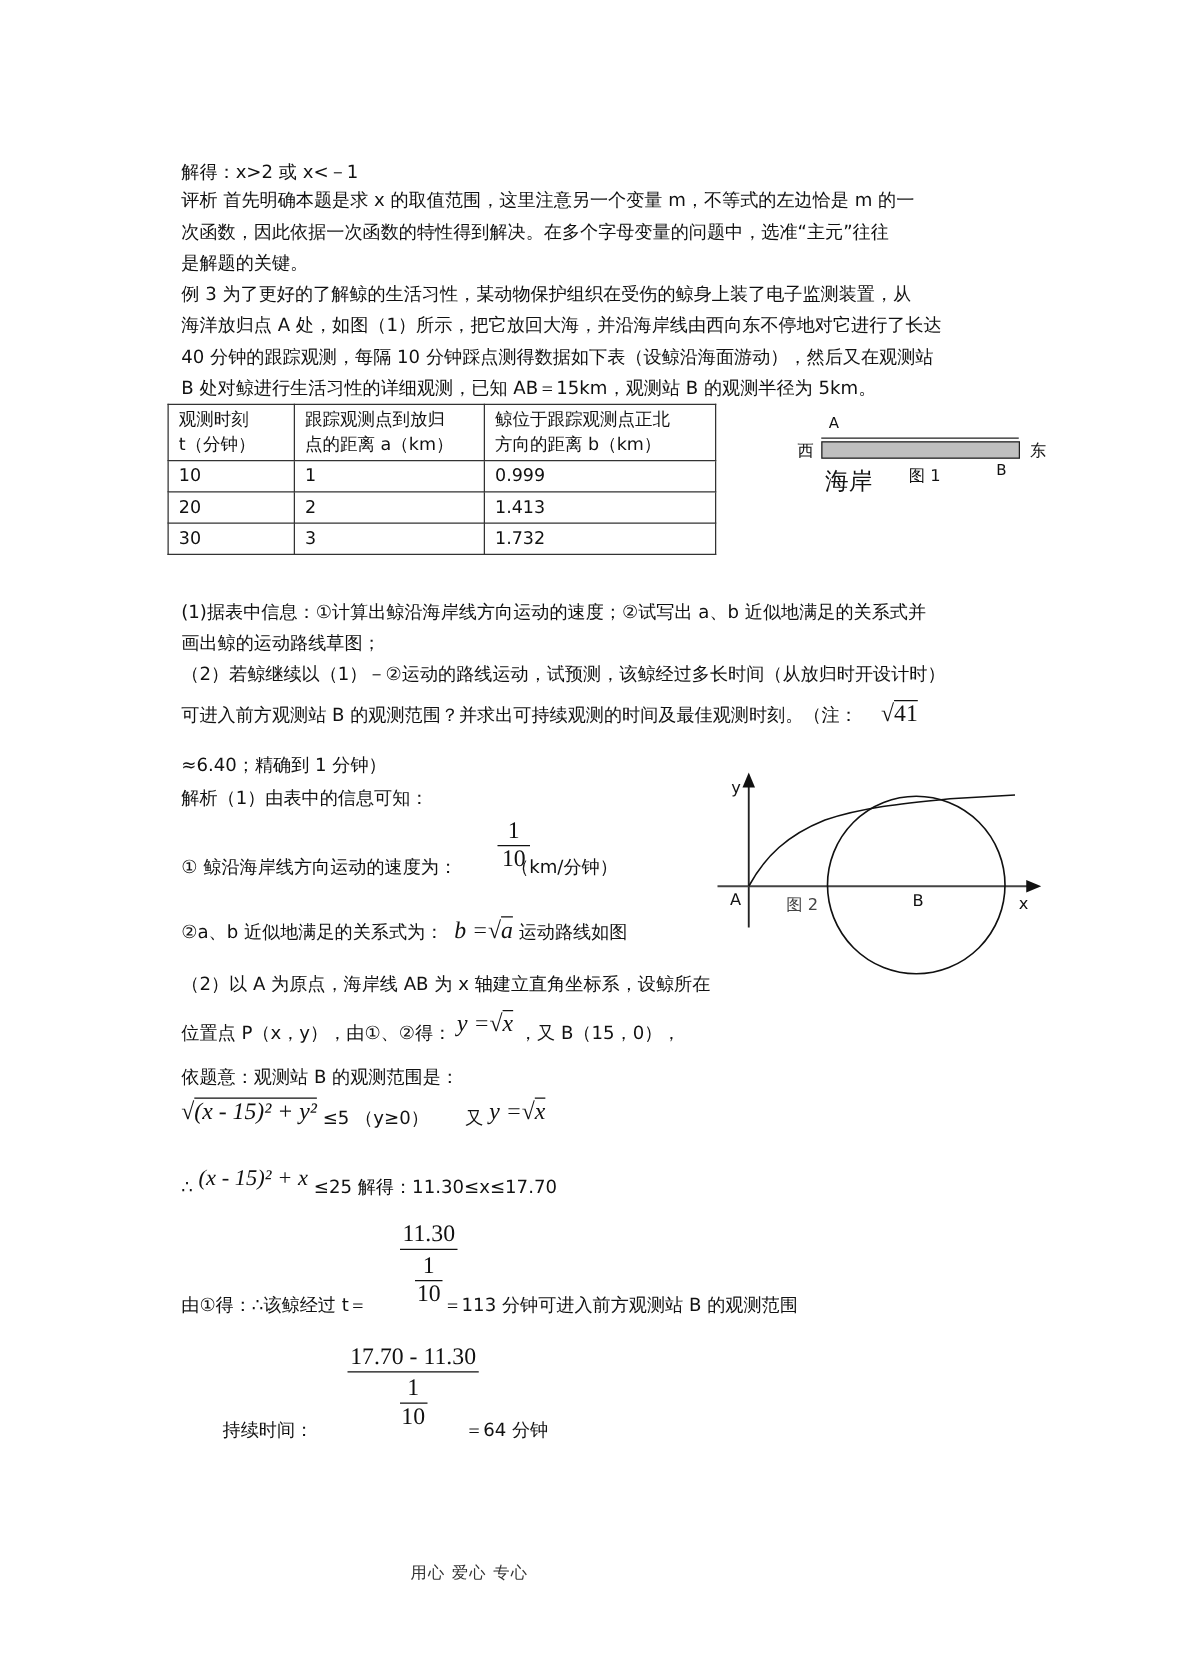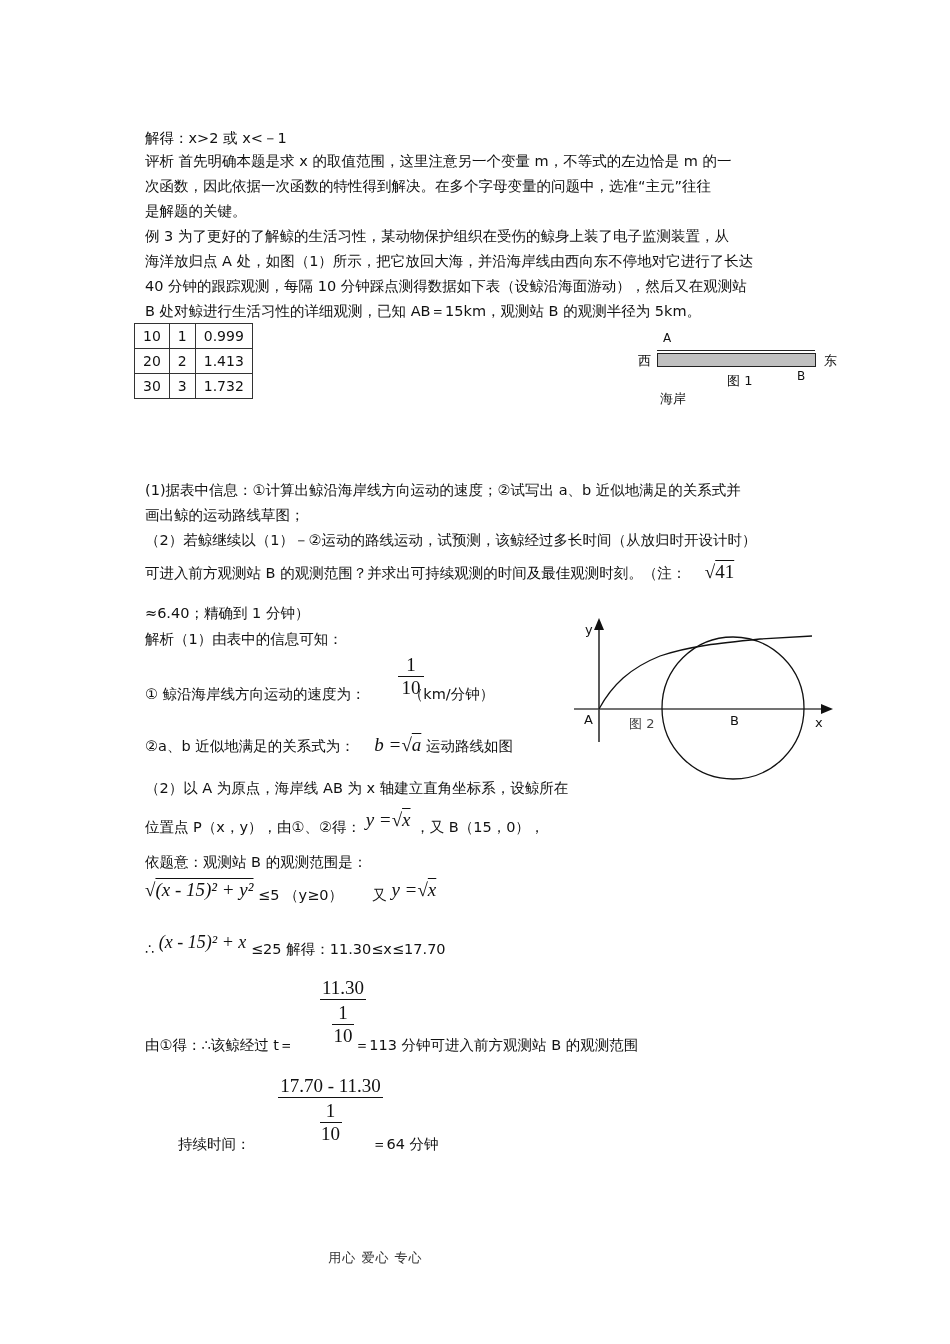--- a/index.html
+++ b/index.html
@@ -25,20 +25,25 @@
 <div class="line" style="top:176px">次函数，因此依据一次函数的特性得到解决。在多个字母变量的问题中，选准“主元”往往</div>
 <div class="line" style="top:201px">是解题的关键。</div>
 
 <div class="line" style="top:226px">例 3  为了更好的了解鲸的生活习性，某动物保护组织在受伤的鲸身上装了电子监测装置，从</div>
 <div class="line" style="top:251px">海洋放归点 A 处，如图（1）所示，把它放回大海，并沿海岸线由西向东不停地对它进行了长达</div>
 <div class="line" style="top:276px">40 分钟的跟踪观测，每隔 10 分钟踩点测得数据如下表（设鲸沿海面游动），然后又在观测站</div>
 <div class="line" style="top:301px">B 处对鲸进行生活习性的详细观测，已知 AB＝15km，观测站 B 的观测半径为 5km。</div>
 
 <table class="data">
   <tbody>
+      <tr>
+    <td style="width:84px"><span>观测时刻</span><br><span>t（分钟）</span></td>
+    <td style="width:135px"><span>跟踪观测点到放归</span><br><span>点的距离 a（km）</span></td>
+    <td style="width:168px"><span>鲸位于跟踪观测点正北</span><br><span>方向的距离 b（km）</span></td>
+  </tr>
   <tr>
     <td>10</td>
     <td>1</td>
     <td>0.999</td>
   </tr>
   <tr>
     <td>20</td>
     <td>2</td>
     <td>1.413</td>
   </tr>
@@ -49,21 +54,21 @@
   </tr>
 </tbody>
   </table>
 
 <div>
   <div class="abs" style="left:663px;top:331px;font-size:12px">A</div>
   <div class="abs" style="left:638px;top:352px;font-size:13px">西</div>
   <div style="position:absolute;left:657px;top:350px;width:158px;border-top:1px solid #222"></div>
   <div style="position:absolute;left:657px;top:353px;width:157px;height:12px;background:#c0c0c0;border:1px solid #222"></div>
   <div class="abs" style="left:824px;top:352px;font-size:13px">东</div>
-  <div class="abs" style="left:660px;top:390px;font-size:13px">海岸</div>
+  <div class="abs" style="left:660px;top:372px;font-size:19px">海岸</div>
   <div class="abs" style="left:727px;top:372px;font-size:13px">图 1</div>
   <div class="abs" style="left:797px;top:369px;font-size:12px">B</div>
 </div>
 
 <div class="line" style="top:480px">(1)据表中信息：①计算出鲸沿海岸线方向运动的速度；②试写出 a、b 近似地满足的关系式并</div>
 <div class="line" style="top:505px">画出鲸的运动路线草图；</div>
 <div class="line" style="top:530px">（2）若鲸继续以（1）－②运动的路线运动，试预测，该鲸经过多长时间（从放归时开设计时）</div>
 <div class="line" style="top:562px">
   <span>可进入前方观测站 B 的观测范围？并求出可持续观测的时间及最佳观测时刻。（注：</span>
   <span class="mathn" style="margin-left:14px">√<span style="text-decoration:overline">41</span></span>
@@ -77,21 +82,21 @@
   <div class="bar">10</div>
 </div>
 <div class="line" style="top:684px">
   <span>① 鲸沿海岸线方向运动的速度为：</span>
   <span style="display:inline-block;width:34px"></span>
   <span>（km/分钟）</span>
 </div>
 
 <div class="line" style="top:735px">
   <span>②a、b 近似地满足的关系式为：</span>
-  <span class="math" style="margin-left:15px"><span>b =</span><span style="font-style:normal">√</span><span style="text-decoration:overline">a</span></span>
+  <span class="math" style="margin-left:4px"><span>b =</span><span style="font-style:normal">√</span><span style="text-decoration:overline">a</span></span>
   <span>运动路线如图</span>
 </div>
 
 <svg style="left:0;top:0" width="950" height="1344" viewBox="0 0 950 1344">
   <line x1="599" y1="742" x2="599" y2="628" stroke="#222" stroke-width="1.5"></line>
   <polygon points="599,618 594,630 604,630" fill="#111"></polygon>
   <line x1="574" y1="709" x2="822" y2="709" stroke="#444" stroke-width="1.5"></line>
   <polygon points="833,709 821,704 821,714" fill="#111"></polygon>
   <circle cx="733" cy="708" r="71" fill="none" stroke="#111" stroke-width="1.3"></circle>
   <path d="M599,709 C612,685 630,668 660,656 C690,646 720,643 760,639 L812,636" fill="none" stroke="#111" stroke-width="1.3"></path>

